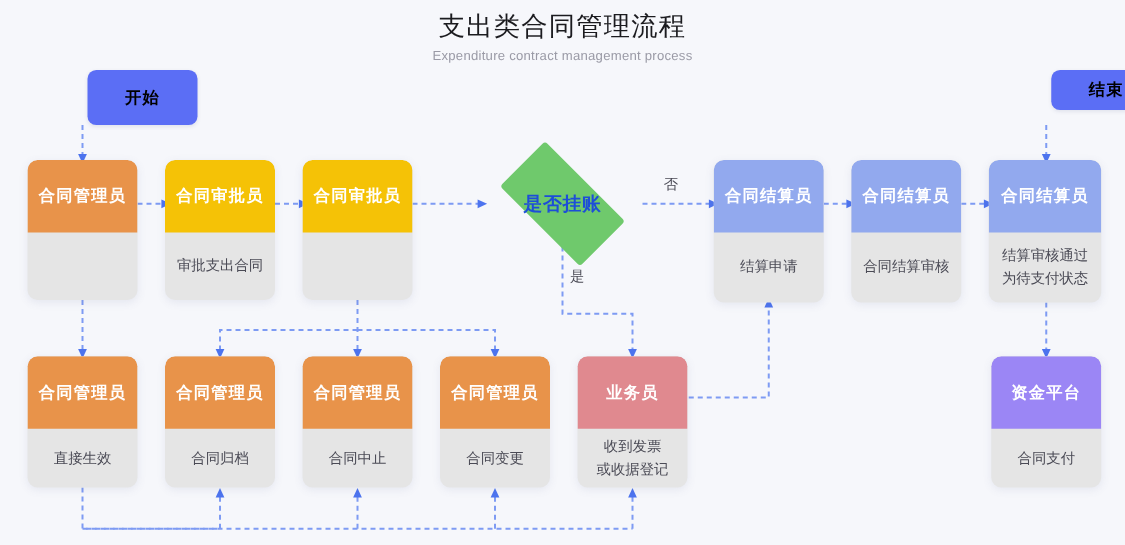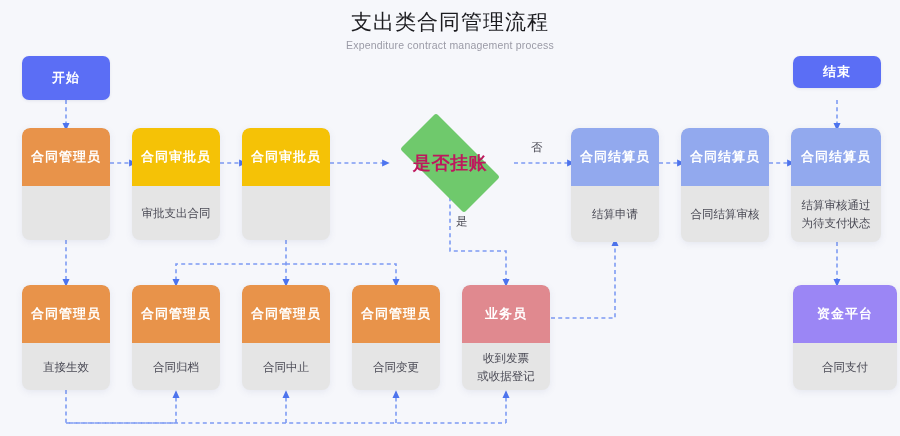--- a/index.html
+++ b/index.html
@@ -25,23 +25,24 @@
 
   
   #wires{position:absolute;left:0;top:0;width:900px;height:436px;z-index:1;}
 
   
   .node{position:absolute;z-index:2;}
 
   .pill{
     border-radius:7px;
     display:flex;align-items:center;justify-content:center;
-    color:#ffffff;font-size:13px;font-weight:bold;
+    color:#000000;font-size:13px;font-weight:bold;
     letter-spacing:1px;
     box-shadow:0 1px 3px rgba(60,70,120,.10);
+    margin-left:48px;
   }
 
   .card{
     border-radius:8px;
     background:#e5e5e5;
     box-shadow:0 2px 7px rgba(90,100,150,.10);
     overflow:hidden;
     display:flex;flex-direction:column;
   }
   .card-head{
@@ -64,21 +65,21 @@
     position:absolute;z-index:2;
     display:flex;align-items:center;justify-content:center;
   }
   .diamond .shape{
     position:absolute;left:0;top:0;width:100%;height:100%;
     transform:rotate(45deg) scale(.707);
     border-radius:4px;
   }
   .diamond .dlabel{
     position:relative;z-index:3;
-    color:#be185d;font-size:18px;font-weight:bold;letter-spacing:.6px;
+    color:#1d4ed8;font-size:15px;font-weight:bold;letter-spacing:.6px;
   }
 
   
   .edge-label{
     position:absolute;z-index:3;
     font-size:11.5px;color:#4a4a55;
   }
 </style>
 </head>
 <body>
@@ -262,21 +263,21 @@
       <div><span>业务员</span></div>
     </div>
     <div class="card-body">
       <div>
           <span>收到发票</span>
           <span>或收据登记</span>
         </div>
     </div>
   </div>
 
-  <div class="node card" style="left:793px;top:285px;width:104px;height:105px;">
+  <div class="node card" style="left:793px;top:285px;width:88px;height:105px;">
     <div class="card-head" style="background:#9b86f5;">
       <div><span>资金平台</span></div>
     </div>
     <div class="card-body">
       <div>
           <span>合同支付</span>
         </div>
     </div>
   </div>
 

